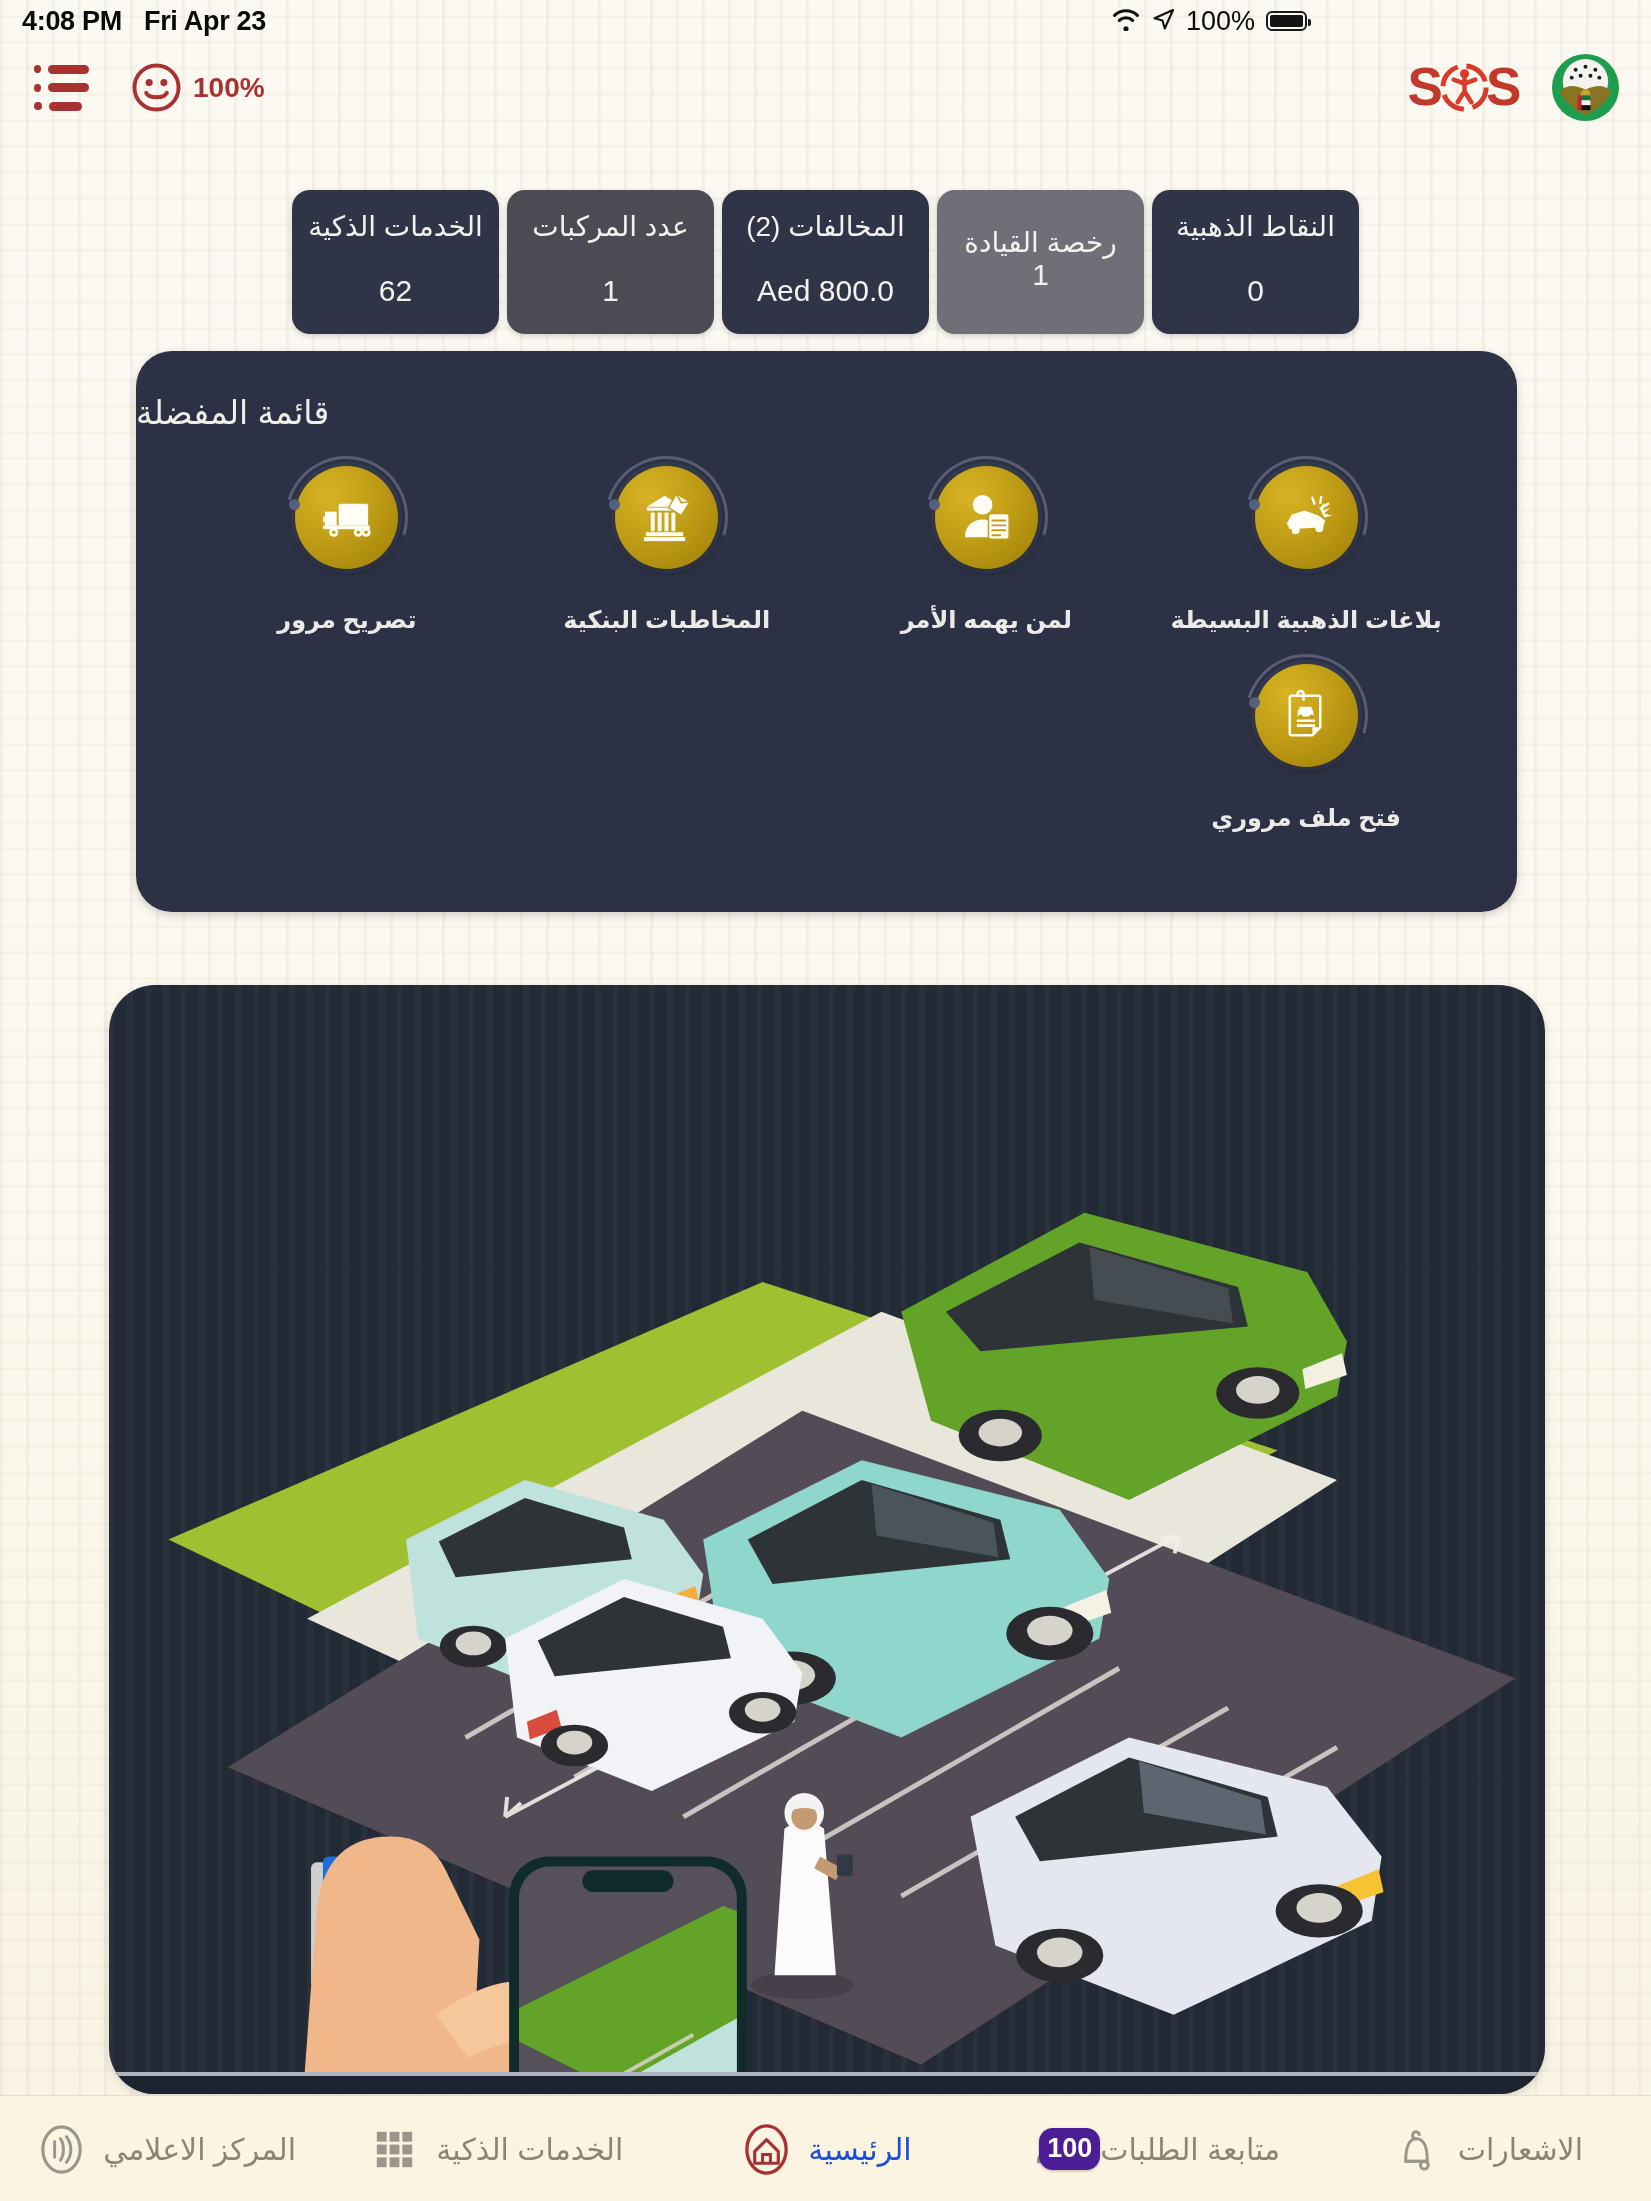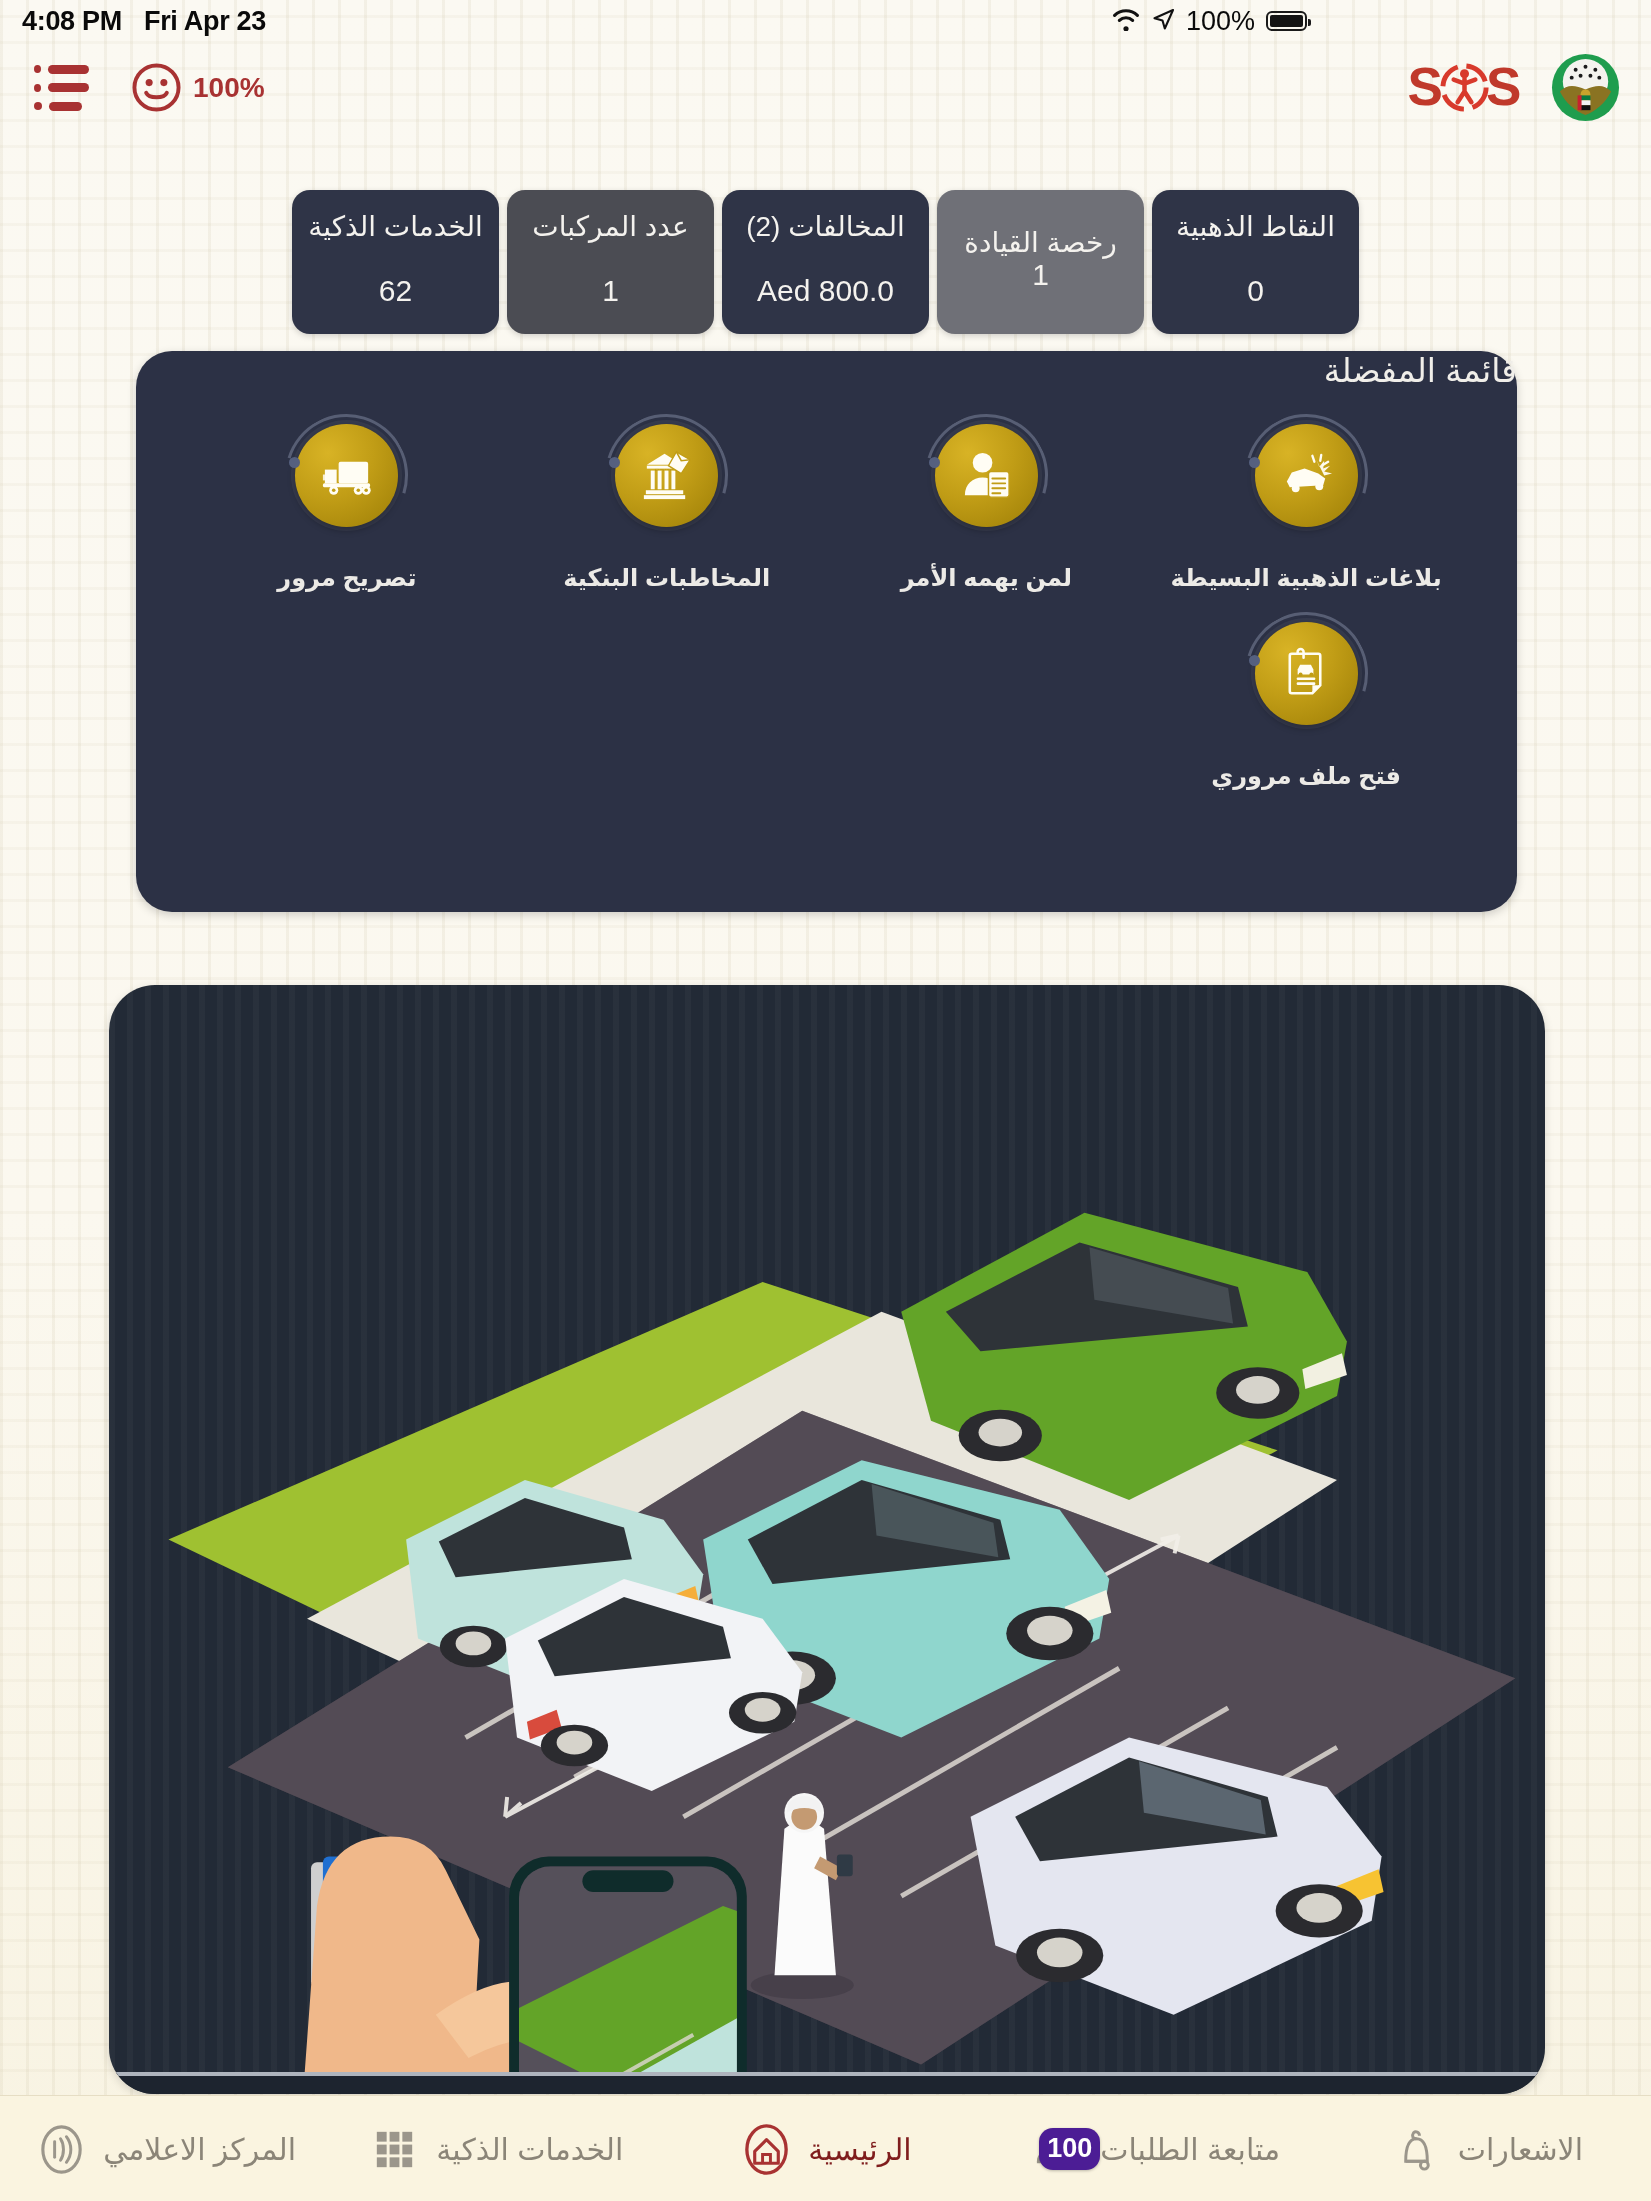--- a/index.html
+++ b/index.html
@@ -94,22 +94,23 @@
   
   .fav-panel {
     position: absolute; top: 351px; left: 136px;
     width: 1381px; height: 561px;
     background: #2c3145;
     border-radius: 36px;
     box-shadow: 0 3px 10px rgba(0,0,0,0.18);
     direction: rtl;
   }
   .fav-title {
-    text-align: right; color: #f0eee9;
+    text-align: left; color: #f0eee9;
     font-size: 33px; font-weight: 500;
+    padding-top: 42px;
   }
   .fav-grid {
     margin-top: 34px;
     display: grid;
     grid-template-columns: repeat(4, 1fr);
     row-gap: 30px;
     padding: 0 51px;
   }
   .fav-item { display: flex; flex-direction: column; align-items: center; cursor: pointer; gap: 16px; }
   .fav-ring {
@@ -167,21 +168,21 @@
     border-top: 1px solid #e6ddc4;
     display: flex; align-items: center;
     direction: rtl;
   }
   .nav-item {
     flex: 1; height: 100%;
     display: flex; align-items: center; justify-content: center;
     gap: 14px; cursor: pointer; position: relative;
   }
   .nav-label { font-size: 30px; color: #8b8578; font-weight: 400; white-space: nowrap; }
-  .nav-item.active .nav-label { color: #7f1d1d; font-family: Liberation Serif, serif; }
+  .nav-item.active .nav-label { color: #1d4ed8; }
   .nav-ico { width: 55px; height: 55px; position: relative; flex: none; }
   .badge {
     position: absolute;
     top: 6px; right: -14px;
     min-width: 55px; height: 42px;
     padding: 15px 8px;
     background: #4c1d95; color: #fff;
     border-radius: 14px;
     font-size: 27px; font-weight: 600;
     display: flex; align-items: center; justify-content: center;

